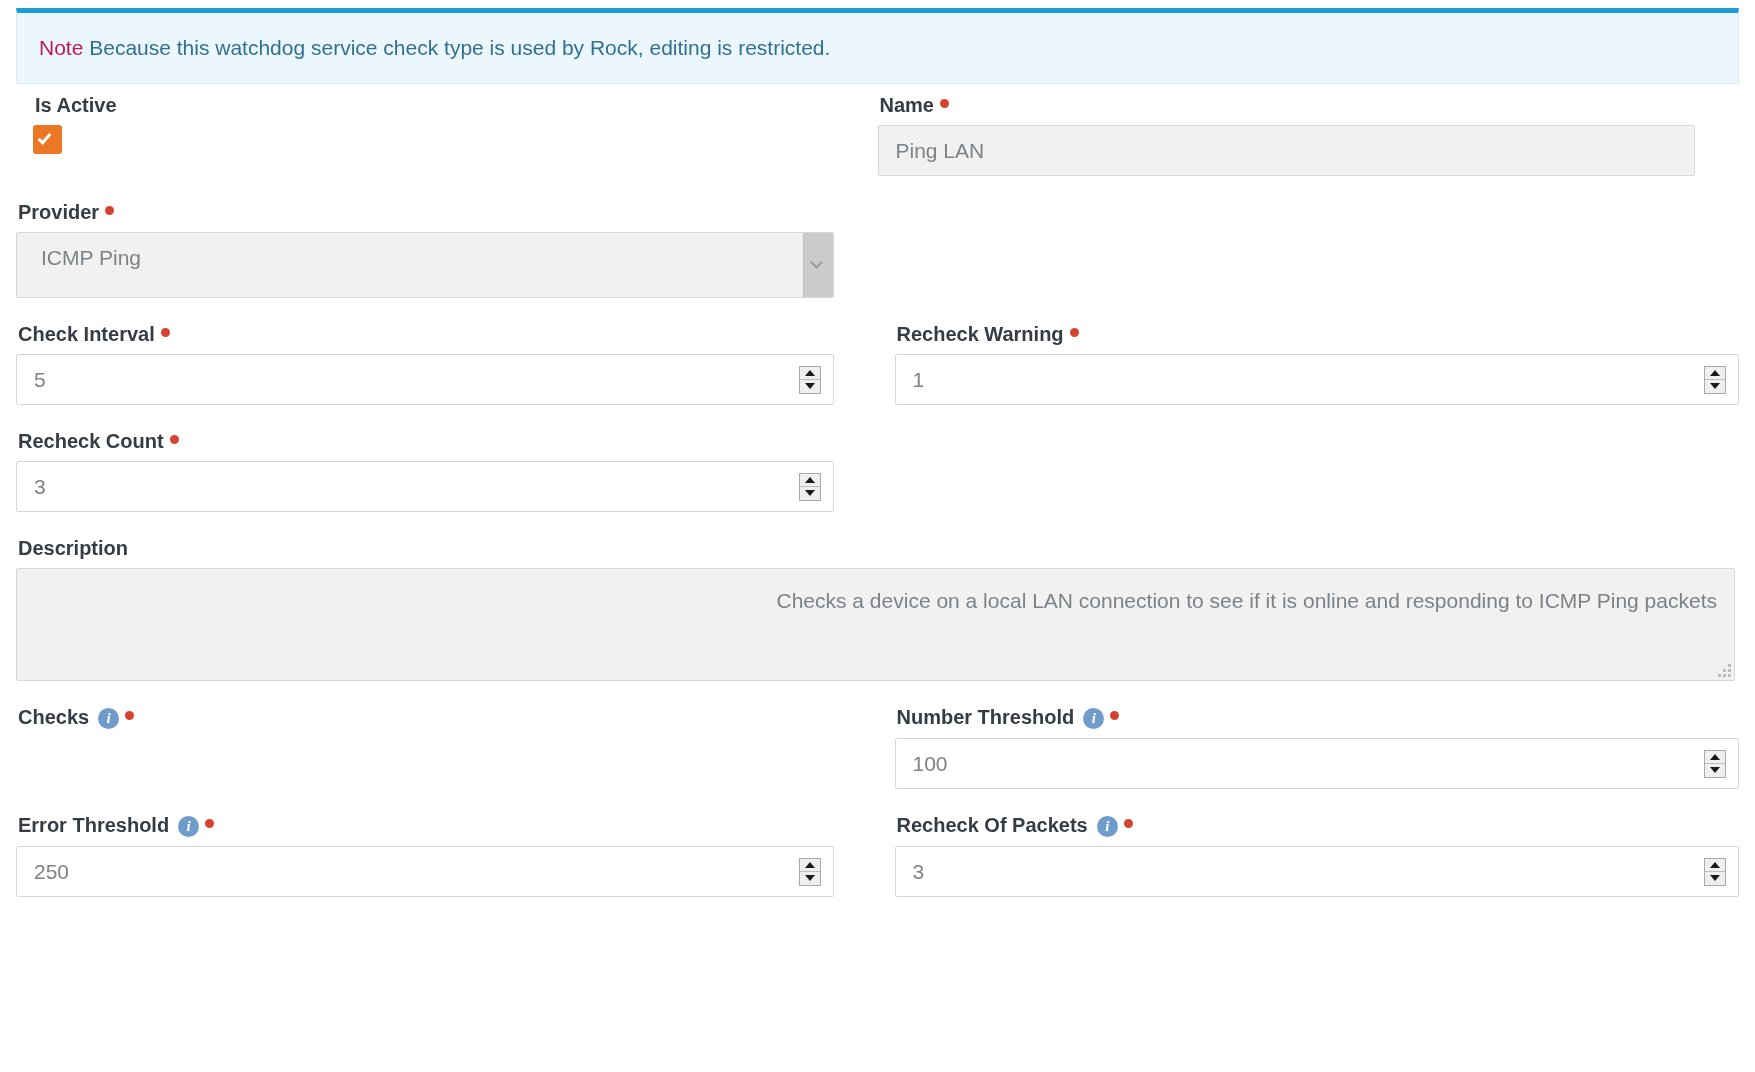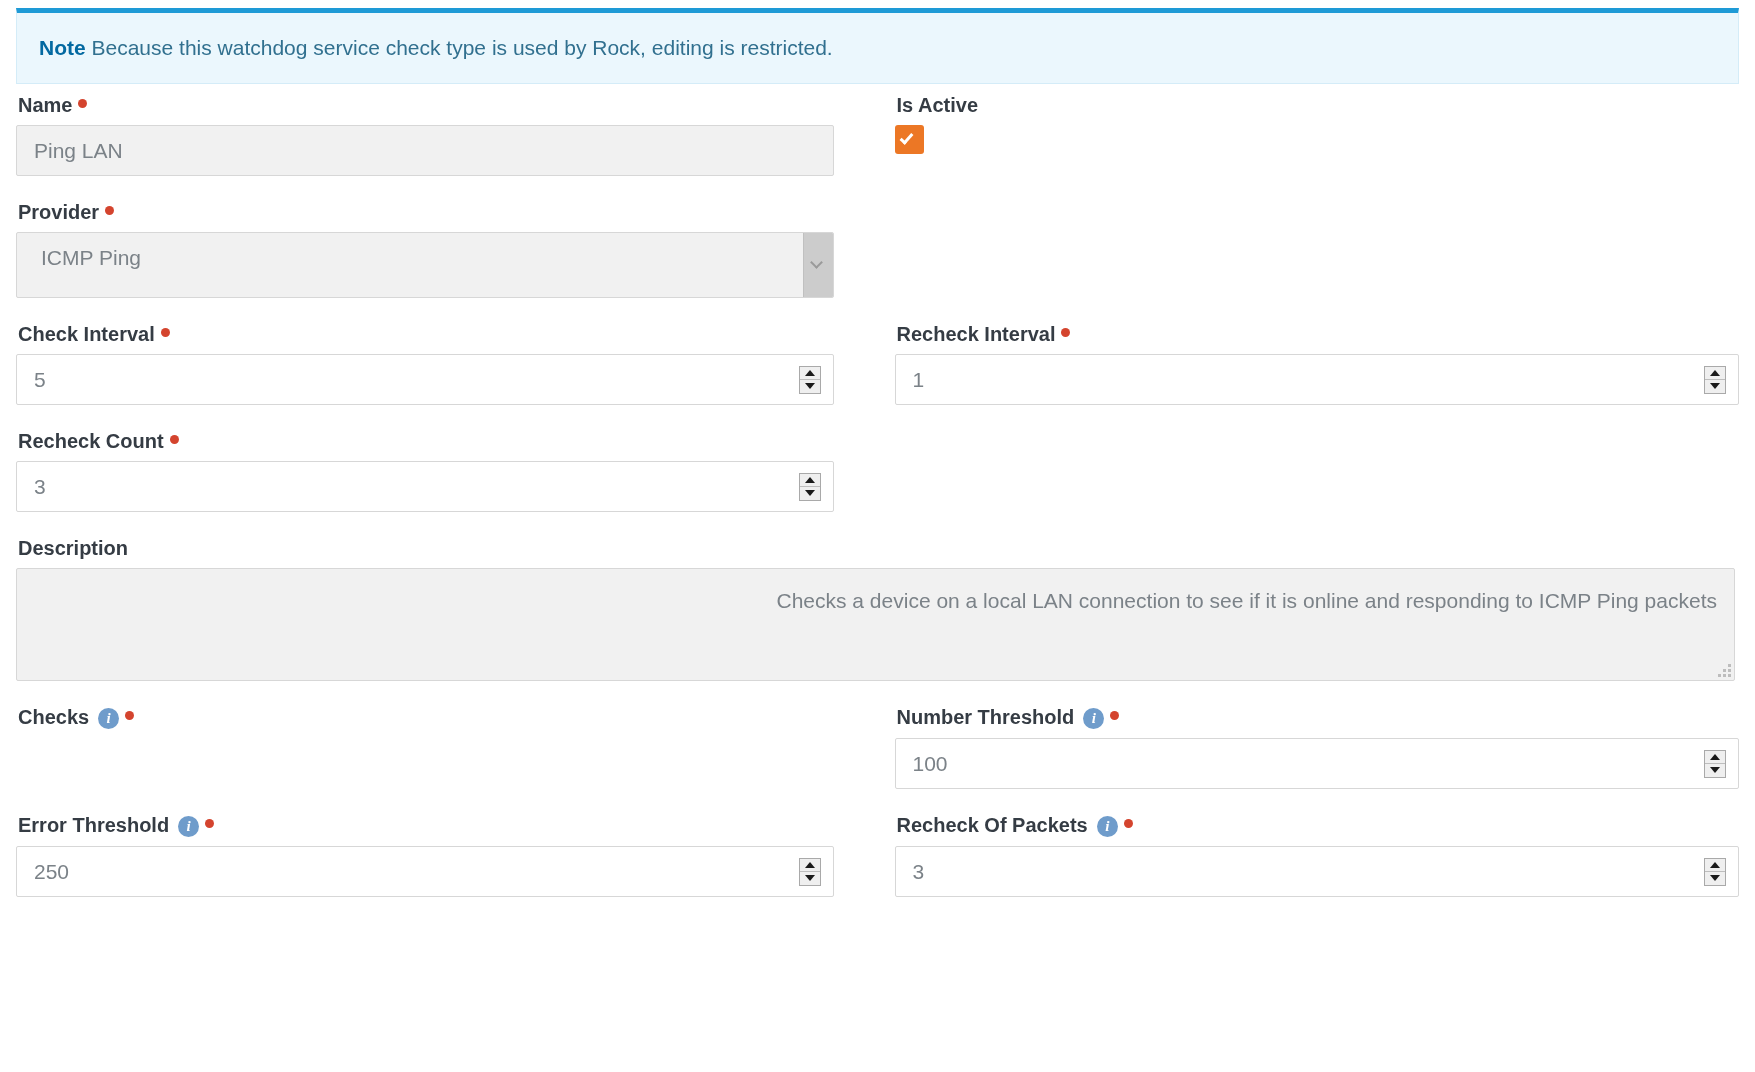--- a/index.html
+++ b/index.html
@@ -26,22 +26,22 @@
     border-top: 5px solid #1e9ad6;
     border-left: 1px solid #d4ecf8;
     border-right: 1px solid #d4ecf8;
     border-bottom: 1px solid #d4ecf8;
     padding: 21px 22px 22px 22px;
     font-size: 21px;
     line-height: 1.3;
     color: #31708f;
   }
   .alert .alert-strong {
-    font-weight: bold;
-    color: #0369a1;
+    font-weight: normal;
+    color: #be185d;
   }
 
   
   .row {
     display: flex;
     width: 100%;
   }
   .col {
     width: 50%;
     padding-right: 44px;
@@ -240,37 +240,37 @@
 </head>
 <body>
 
 <div class="page">
 
   <div class="alert">
     <span class="alert-strong">Note</span><span> Because this watchdog service check type is used by Rock, editing is restricted.</span>
   </div>
 
   <div class="row">
-    <div class="col">
-      <div class="form-group">
-        <label class="ctl-label">
-          <span>Name</span><span class="req-dot"></span>
-        </label>
-        <div class="inp-wrap">
-          <input class="inp disabled" type="text" readonly="" disabled="" value="Ping LAN" style="">
-        </div>
-      </div>
-    </div>
     <div class="col right">
       <div class="form-group">
         <label class="ctl-label">
           <span>Is Active</span>
         </label>
         <div class="chk">
           <span class="tick"></span>
+        </div>
+      </div>
+    </div>
+    <div class="col">
+      <div class="form-group">
+        <label class="ctl-label">
+          <span>Name</span><span class="req-dot"></span>
+        </label>
+        <div class="inp-wrap">
+          <input class="inp disabled" type="text" readonly="" disabled="" value="Ping LAN" style="">
         </div>
       </div>
     </div>
   </div>
 
   <div class="row">
     <div class="col">
       <div class="form-group">
         <label class="ctl-label">
           <span>Provider</span><span class="req-dot"></span>
@@ -301,21 +301,21 @@
             <span class="half">
                 <span class="tri down"></span>
               </span>
           </span>
         </div>
       </div>
     </div>
     <div class="col right">
       <div class="form-group">
         <label class="ctl-label">
-          <span>Recheck Interval</span><span class="req-dot"></span>
+          <span>Recheck Warning</span><span class="req-dot"></span>
         </label>
         <div class="inp-wrap">
           <input class="inp" type="text" value="1" style="">
           <span class="spinner">
             <span class="half">
                 <span class="tri up"></span>
               </span>
             <span class="half">
                 <span class="tri down"></span>
               </span>

